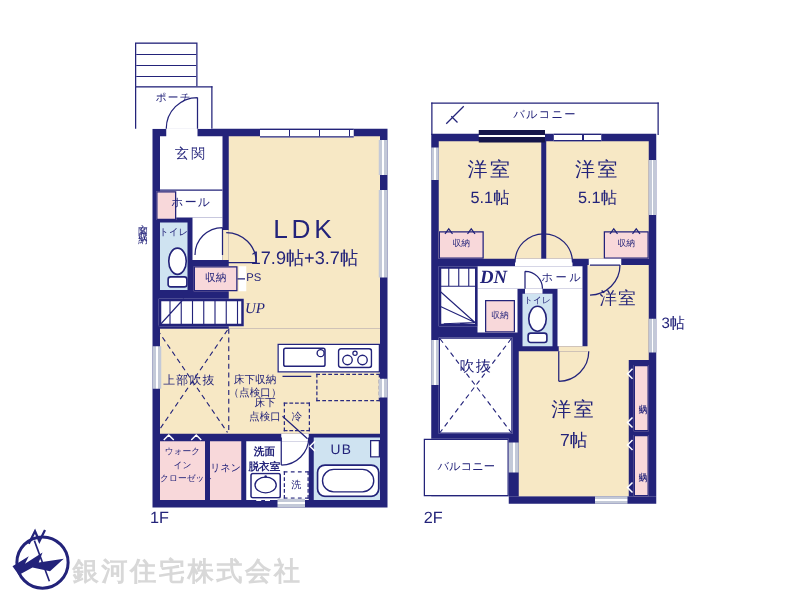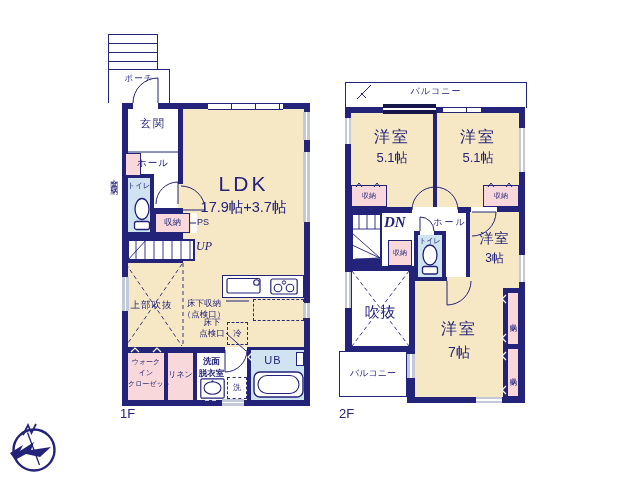--- a/index.html
+++ b/index.html
@@ -178,38 +178,39 @@
     <div class="lbl c" style="left:351px;top:150px;width:82px;height:16px;font-size:13px;">5.1帖</div>
     <div class="lbl c" style="left:437px;top:128px;width:82px;height:18px;font-size:16px;letter-spacing:2px;">洋室</div>
     <div class="lbl c" style="left:437px;top:150px;width:82px;height:16px;font-size:13px;">5.1帖</div>
     <div class="lbl c" style="left:351px;top:188px;width:36px;height:16px;font-size:7px;">収納</div>
     <div class="lbl c" style="left:483px;top:188px;width:36px;height:16px;font-size:7px;">収納</div>
     <div class="lbl ital" style="left:384px;top:214px;font-size:15px;font-weight:bold;">DN</div>
     <div class="lbl c" style="left:430px;top:216px;width:40px;height:13px;font-size:9px;letter-spacing:2px;">ホール</div>
     <div class="lbl c" style="left:388px;top:245px;width:24px;height:16px;font-size:7px;">収納</div>
     <div class="lbl c" style="left:418px;top:236px;width:24px;height:10px;font-size:7px;">トイレ</div>
     <div class="lbl c" style="left:470px;top:230px;width:49px;height:17px;font-size:14px;letter-spacing:1px;">洋室</div>
-    <div class="lbl c" style="left:470px;top:251px;width:49px;height:15px;font-size:12px;">3帖</div>
+    <div class="lbl c" style="left:470px;top:251px;width:49px;height:15px;font-size:12px;padding-left:44px;">3帖</div>
     <div class="lbl c" style="left:415px;top:320px;width:88px;height:19px;font-size:16px;letter-spacing:2px;">洋室</div>
     <div class="lbl c" style="left:415px;top:344px;width:88px;height:17px;font-size:14px;">7帖</div>
     <div class="lbl c vert" style="left:507px;top:296px;width:12px;height:45px;font-size:7px;letter-spacing:1px;">収納</div>
     <div class="lbl c vert" style="left:507px;top:352px;width:12px;height:41px;font-size:7px;letter-spacing:1px;">収納</div>
-    <div class="lbl c" style="left:351px;top:304px;width:59px;height:15px;font-size:15px;letter-spacing:1px;">吹抜</div>
+    <div class="lbl c" style="left:351px;top:286px;width:59px;height:15px;font-size:12px;letter-spacing:1px;">吹抜</div>
     <div class="lbl c" style="left:339px;top:367px;width:68px;height:13px;font-size:9px;">バルコニー</div>
     <div class="lbl" style="left:339px;top:407px;font-size:13px;">2F</div>
   </div>
 
   <div class="a" style="left:6px;top:419px;">
     <svg width="58" height="58" viewBox="0 0 58 58">
       <circle cx="28" cy="31" r="20.5" fill="none" stroke="#23237a" stroke-width="2.4"></circle>
       <line x1="33.5" y1="46" x2="21.5" y2="13.5" stroke="#23237a" stroke-width="1.3"></line>
       <polyline points="17,16 22,6 25.5,14 30,5" fill="none" stroke="#23237a" stroke-width="1.8"></polyline>
       <path d="M4,34 L17,26 L14,32 L28,23 L25,31 L45,28 L34,38 L20,35 L9,41 Z" fill="#23237a"></path>
     </svg>
   </div>
+  <div class="lbl" style="left:58px;top:445px;font-family:'Liberation Serif',serif;font-weight:bold;font-size:21px;letter-spacing:2px;color:#d8d8d8;">銀河住宅株式会社</div>
 
   <svg class="a" style="left:0;top:0;pointer-events:none;" width="640" height="480">
     <g stroke="#23237a" stroke-width="1" fill="none">
       <path d="M158,78 L158,103 M158,78 A25,25 0 0 0 133,103"></path>
       <path d="M181,210 L205,210 M205,210 A24,24 0 0 0 181,186"></path>
       <path d="M178,204 L178,182 M178,182 A22,22 0 0 0 156,204"></path>
       <path d="M225,350 L225,372 M225,372 A22,22 0 0 0 247,350"></path>
       <path d="M412,210 A23,23 0 0 1 458,210"></path>
       <path d="M472,212 L496,212 M496,212 A24,24 0 0 1 472,236"></path>
       <path d="M447,281 L447,305 M447,305 A24,24 0 0 0 471,281"></path>

